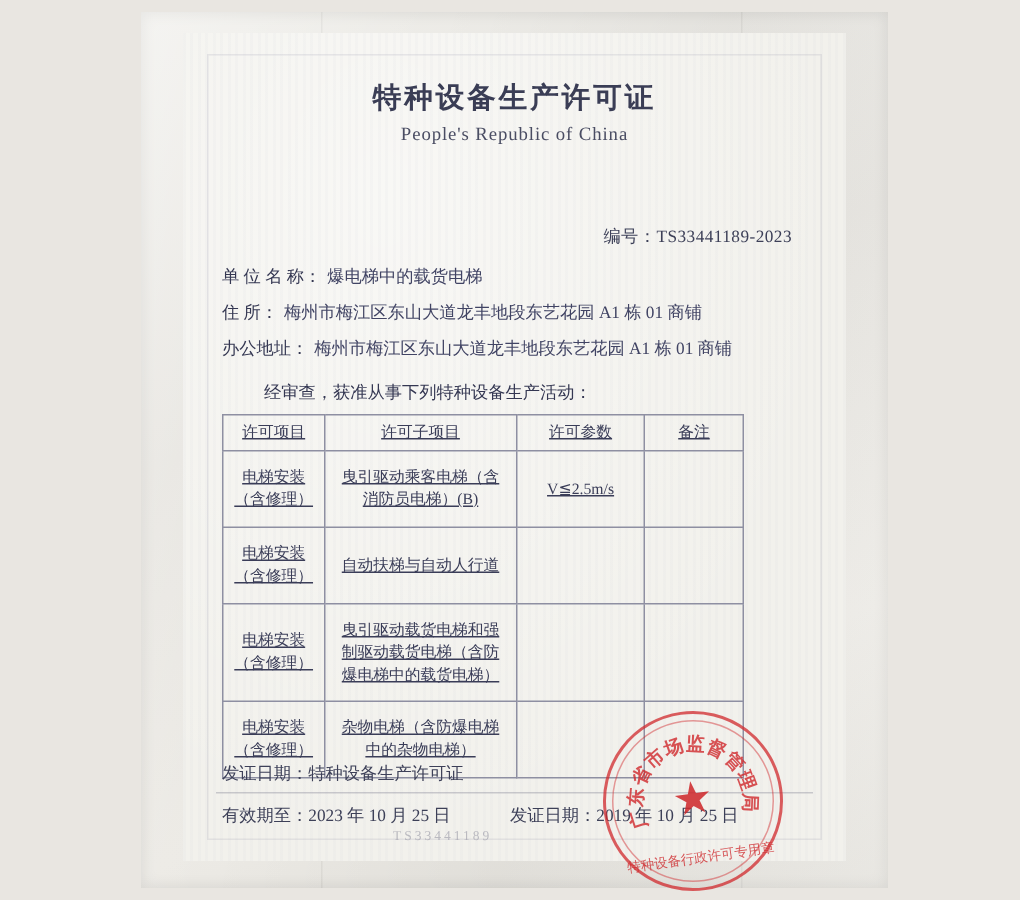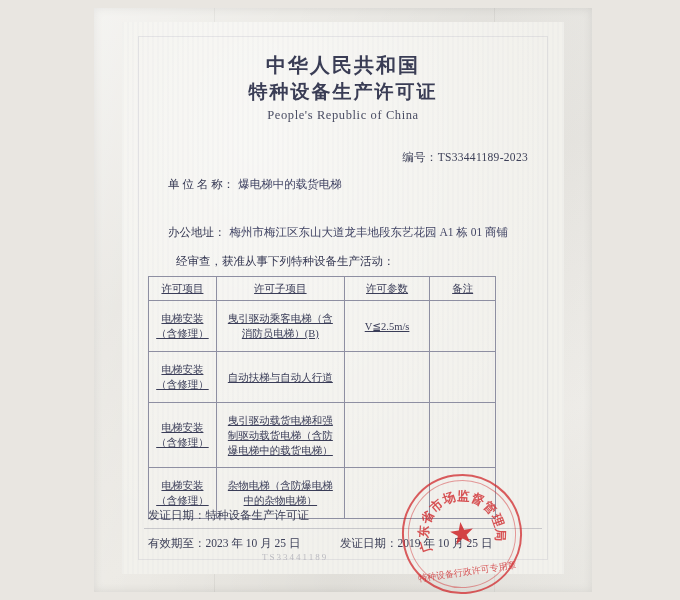--- a/index.html
+++ b/index.html
@@ -109,21 +109,20 @@
     position: absolute;
     left: 26px;
     right: 26px;
     font-size: 11.5px;
     color: #3d4058;
     white-space: nowrap;
   }
   .field .lbl {
     display: inline-block;
     color: #343752;
-    margin-left: 20px;
   }
   .field .val {
     display: inline-block;
     margin-left: 4px;
     color: #414464;
   }
   .f1 { top: 155px; }
   .f2 { top: 179px; }
   .f3 { top: 203px; }
   .f4 { top: 232px; }
@@ -265,31 +264,33 @@
 
   <div class="sheet">
     <div class="fold" style="left:120px;"></div>
     <div class="fold" style="left:400px;"></div>
   </div>
 
   <div class="cert">
     <div class="guilloche"></div>
 
     <div class="title-block">
-      <div class="t-cn1">中华人民共和国</div>
       <div class="t-cn2">特种设备生产许可证</div>
       <div class="t-en2">People's Republic of China</div>
     </div>
 
     <div class="cert-no">
       <span>编号：</span><span>TS33441189-2023</span>
     </div>
 
     <div class="field f1">
       <span class="lbl">单 位 名 称：</span><span class="val">爆电梯中的载货电梯</span>
+    </div>
+    <div class="field f2">
+      <span class="lbl">住    所：</span><span class="val">梅州市梅江区东山大道龙丰地段东艺花园 A1 栋 01 商铺</span>
     </div>
     <div class="field f3">
       <span class="lbl">办公地址：</span><span class="val">梅州市梅江区东山大道龙丰地段东艺花园 A1 栋 01 商铺</span>
     </div>
     <div class="field f4">
       <span class="lbl">经审查，获准从事下列特种设备生产活动：</span>
     </div>
 
     <table class="grid">
       <thead>

